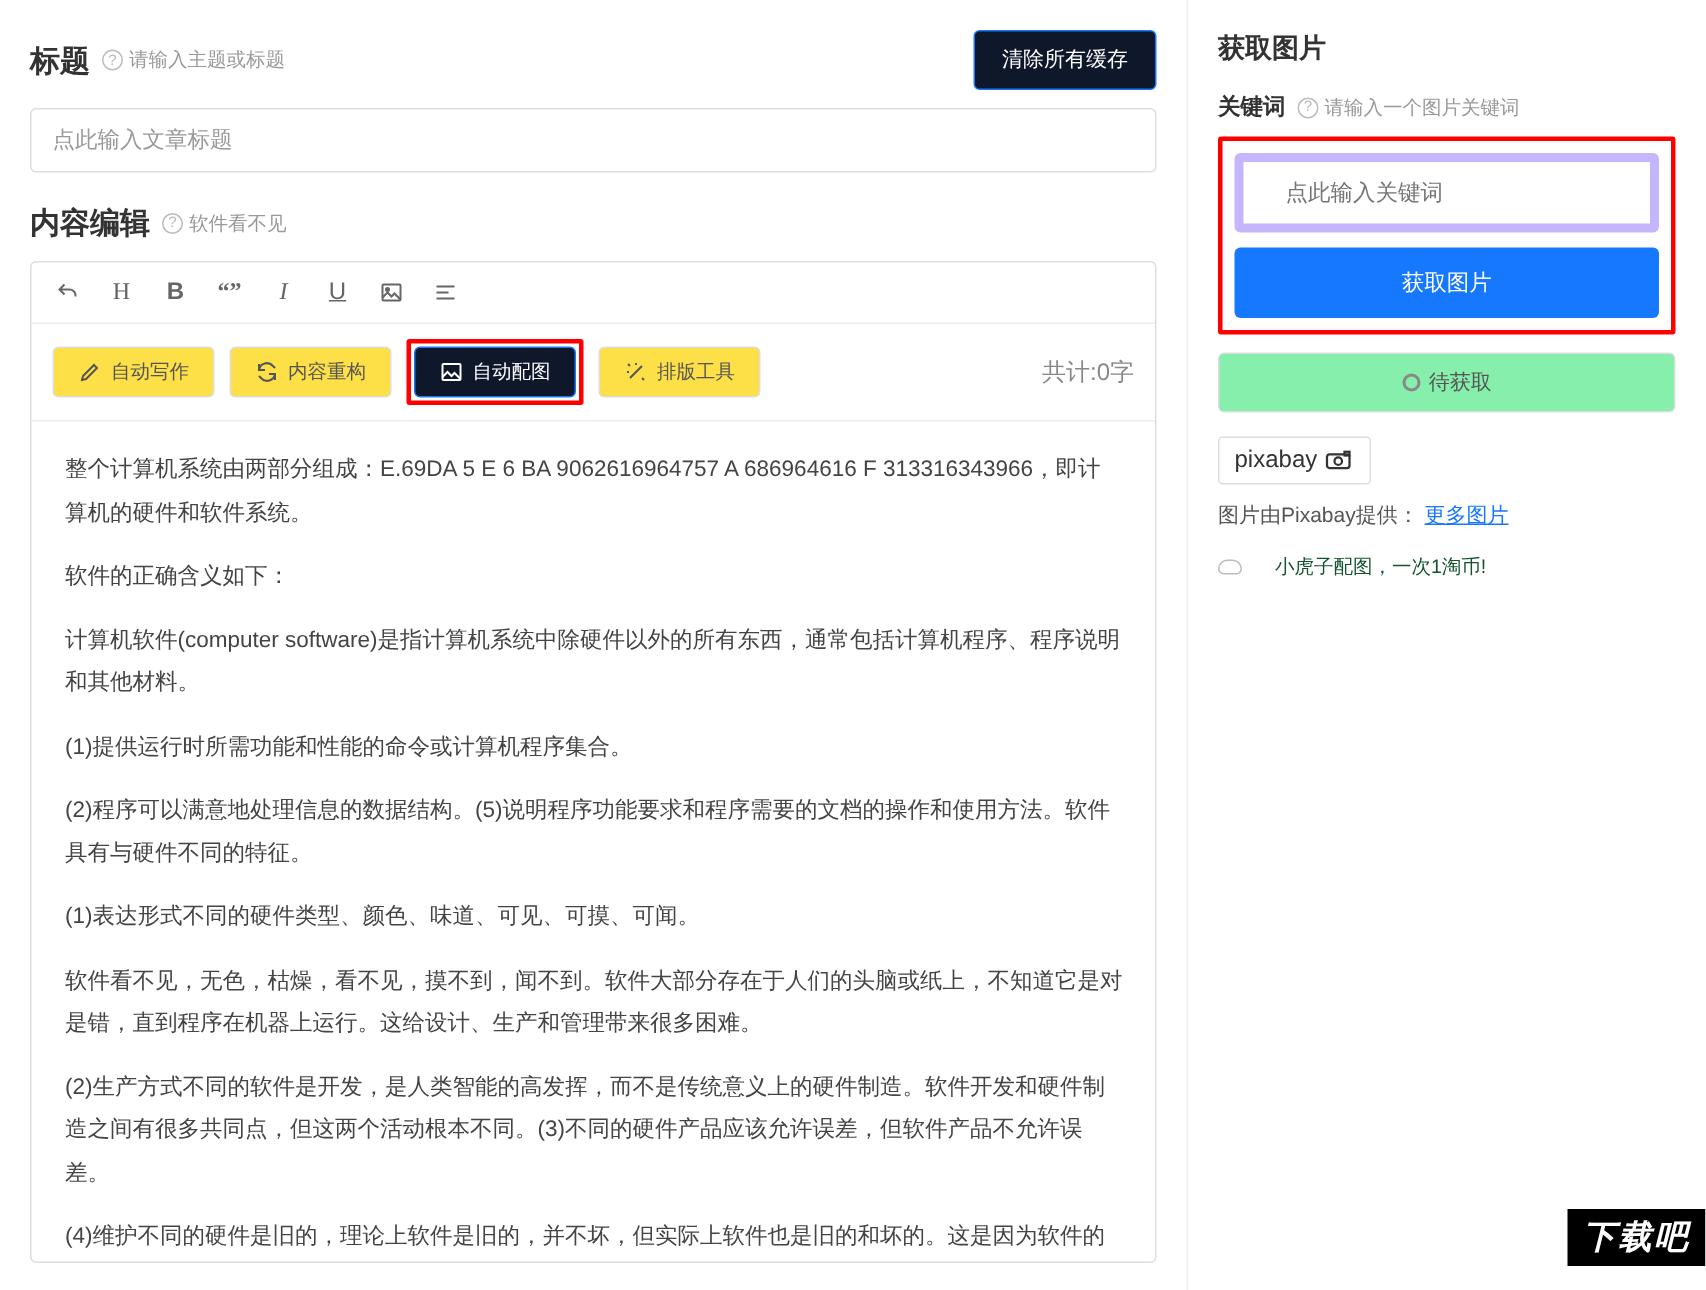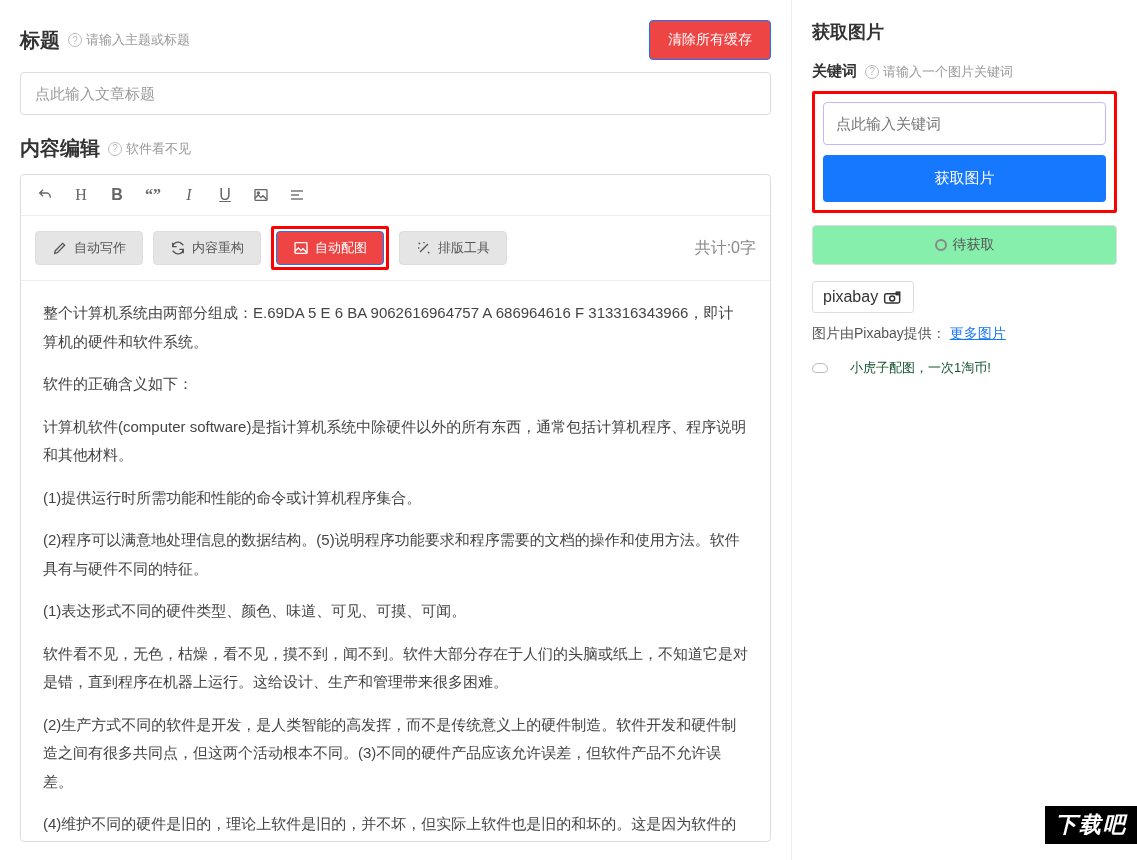--- a/index.html
+++ b/index.html
@@ -6,22 +6,22 @@
 body { font-family: -apple-system, "PingFang SC", "Microsoft YaHei", sans-serif; background: #fff; color: #333; font-size: 14px; }
 .container { display: flex; width: 1137px; height: 860px; }
 .main { flex: 1; padding: 20px; border-right: 1px solid #eee; }
 .sidebar { width: 345px; padding: 20px; position: relative; }
 
 .section-header { display: flex; align-items: center; justify-content: space-between; margin-bottom: 12px; }
 .section-title { font-size: 20px; font-weight: 600; color: #333; display: flex; align-items: center; gap: 8px; }
 .section-hint { font-size: 13px; color: #999; font-weight: 400; display: flex; align-items: center; gap: 4px; }
 .hint-q { display: inline-flex; width: 14px; height: 14px; border: 1px solid #bbb; border-radius: 50%; font-size: 10px; color: #bbb; align-items: center; justify-content: center; }
 
-.btn { display: inline-flex; align-items: center; gap: 6px; padding: 7px 16px; border-radius: 4px; border: 1px solid #ddd; background: #e5e5e5; cursor: pointer; font-size: 13px; color: #555; }
-.btn-primary { background: #ef4444; border-color: #1677ff; color: #fff; }
+.btn { display: inline-flex; align-items: center; gap: 6px; padding: 7px 16px; border-radius: 4px; border: 1px solid #ddd; background: #fde047; cursor: pointer; font-size: 13px; color: #555; }
+.btn-primary { background: #0f172a; border-color: #1677ff; color: #fff; }
 .btn-lg { padding: 10px 18px; font-size: 14px; }
 
 .input { width: 100%; padding: 12px 14px; border: 1px solid #ddd; border-radius: 4px; font-size: 15px; color: #333; }
 .input::placeholder { color: #999; }
 .title-input { margin-bottom: 20px; }
 
 .editor-box { border: 1px solid #ddd; border-radius: 4px; }
 .toolbar-row { display: flex; align-items: center; gap: 16px; padding: 10px 14px; border-bottom: 1px solid #eee; }
 .toolbar-row .tb-icon { width: 20px; height: 20px; display: inline-flex; align-items: center; justify-content: center; color: #666; cursor: pointer; font-size: 16px; }
 .btn-row { display: flex; align-items: center; gap: 10px; padding: 10px 14px; border-bottom: 1px solid #eee; }
@@ -30,21 +30,21 @@
 
 .highlight-red { border: 3px solid #ff0000; padding: 2px; border-radius: 2px; }
 .btn-row .highlight-red { display: inline-block; }
 
 .content { padding: 18px 22px; font-size: 15px; line-height: 1.9; color: #444; height: 560px; overflow-y: auto; }
 .content p { margin-bottom: 14px; }
 
 .sidebar .section-title { font-size: 18px; margin-bottom: 18px; }
 .kw-label { font-size: 15px; font-weight: 600; margin-bottom: 10px; display: flex; align-items: center; gap: 8px; }
 .kw-box { border: 3px solid #ff0000; padding: 8px; border-radius: 2px; margin-bottom: 12px; }
-.kw-input { width: 100%; padding: 12px 12px; border: 1px solid #c4b5fd; border-radius: 4px; font-size: 15px; margin-bottom: 10px; }
+.kw-input { width: 100%; padding: 12px 28px; border: 6px solid #c4b5fd; border-radius: 4px; font-size: 15px; margin-bottom: 10px; }
 .kw-btn { width: 100%; padding: 14px; background: #1677ff; color: #fff; border: none; border-radius: 4px; font-size: 15px; cursor: pointer; }
 
 .status-btn { width: 100%; padding: 10px; border: 1px solid #ddd; border-radius: 4px; background: #86efac; color: #555; font-size: 14px; margin-bottom: 16px; display: flex; align-items: center; justify-content: center; gap: 6px; }
 .status-icon { width: 12px; height: 12px; border: 2px solid #888; border-radius: 50%; display: inline-block; }
 
 .pixabay { border: 1px solid #ddd; padding: 6px 10px; display: inline-block; font-family: sans-serif; font-size: 16px; font-weight: 500; border-radius: 3px; margin-bottom: 12px; }
 .pixabay svg { vertical-align: middle; }
 .credits { font-size: 14px; color: #555; margin-bottom: 16px; }
 .credits a { color: #1677ff; text-decoration: underline; }
 .tip-line { font-size: 13px; color: #14532d; display: flex; align-items: center; gap: 22px; }

